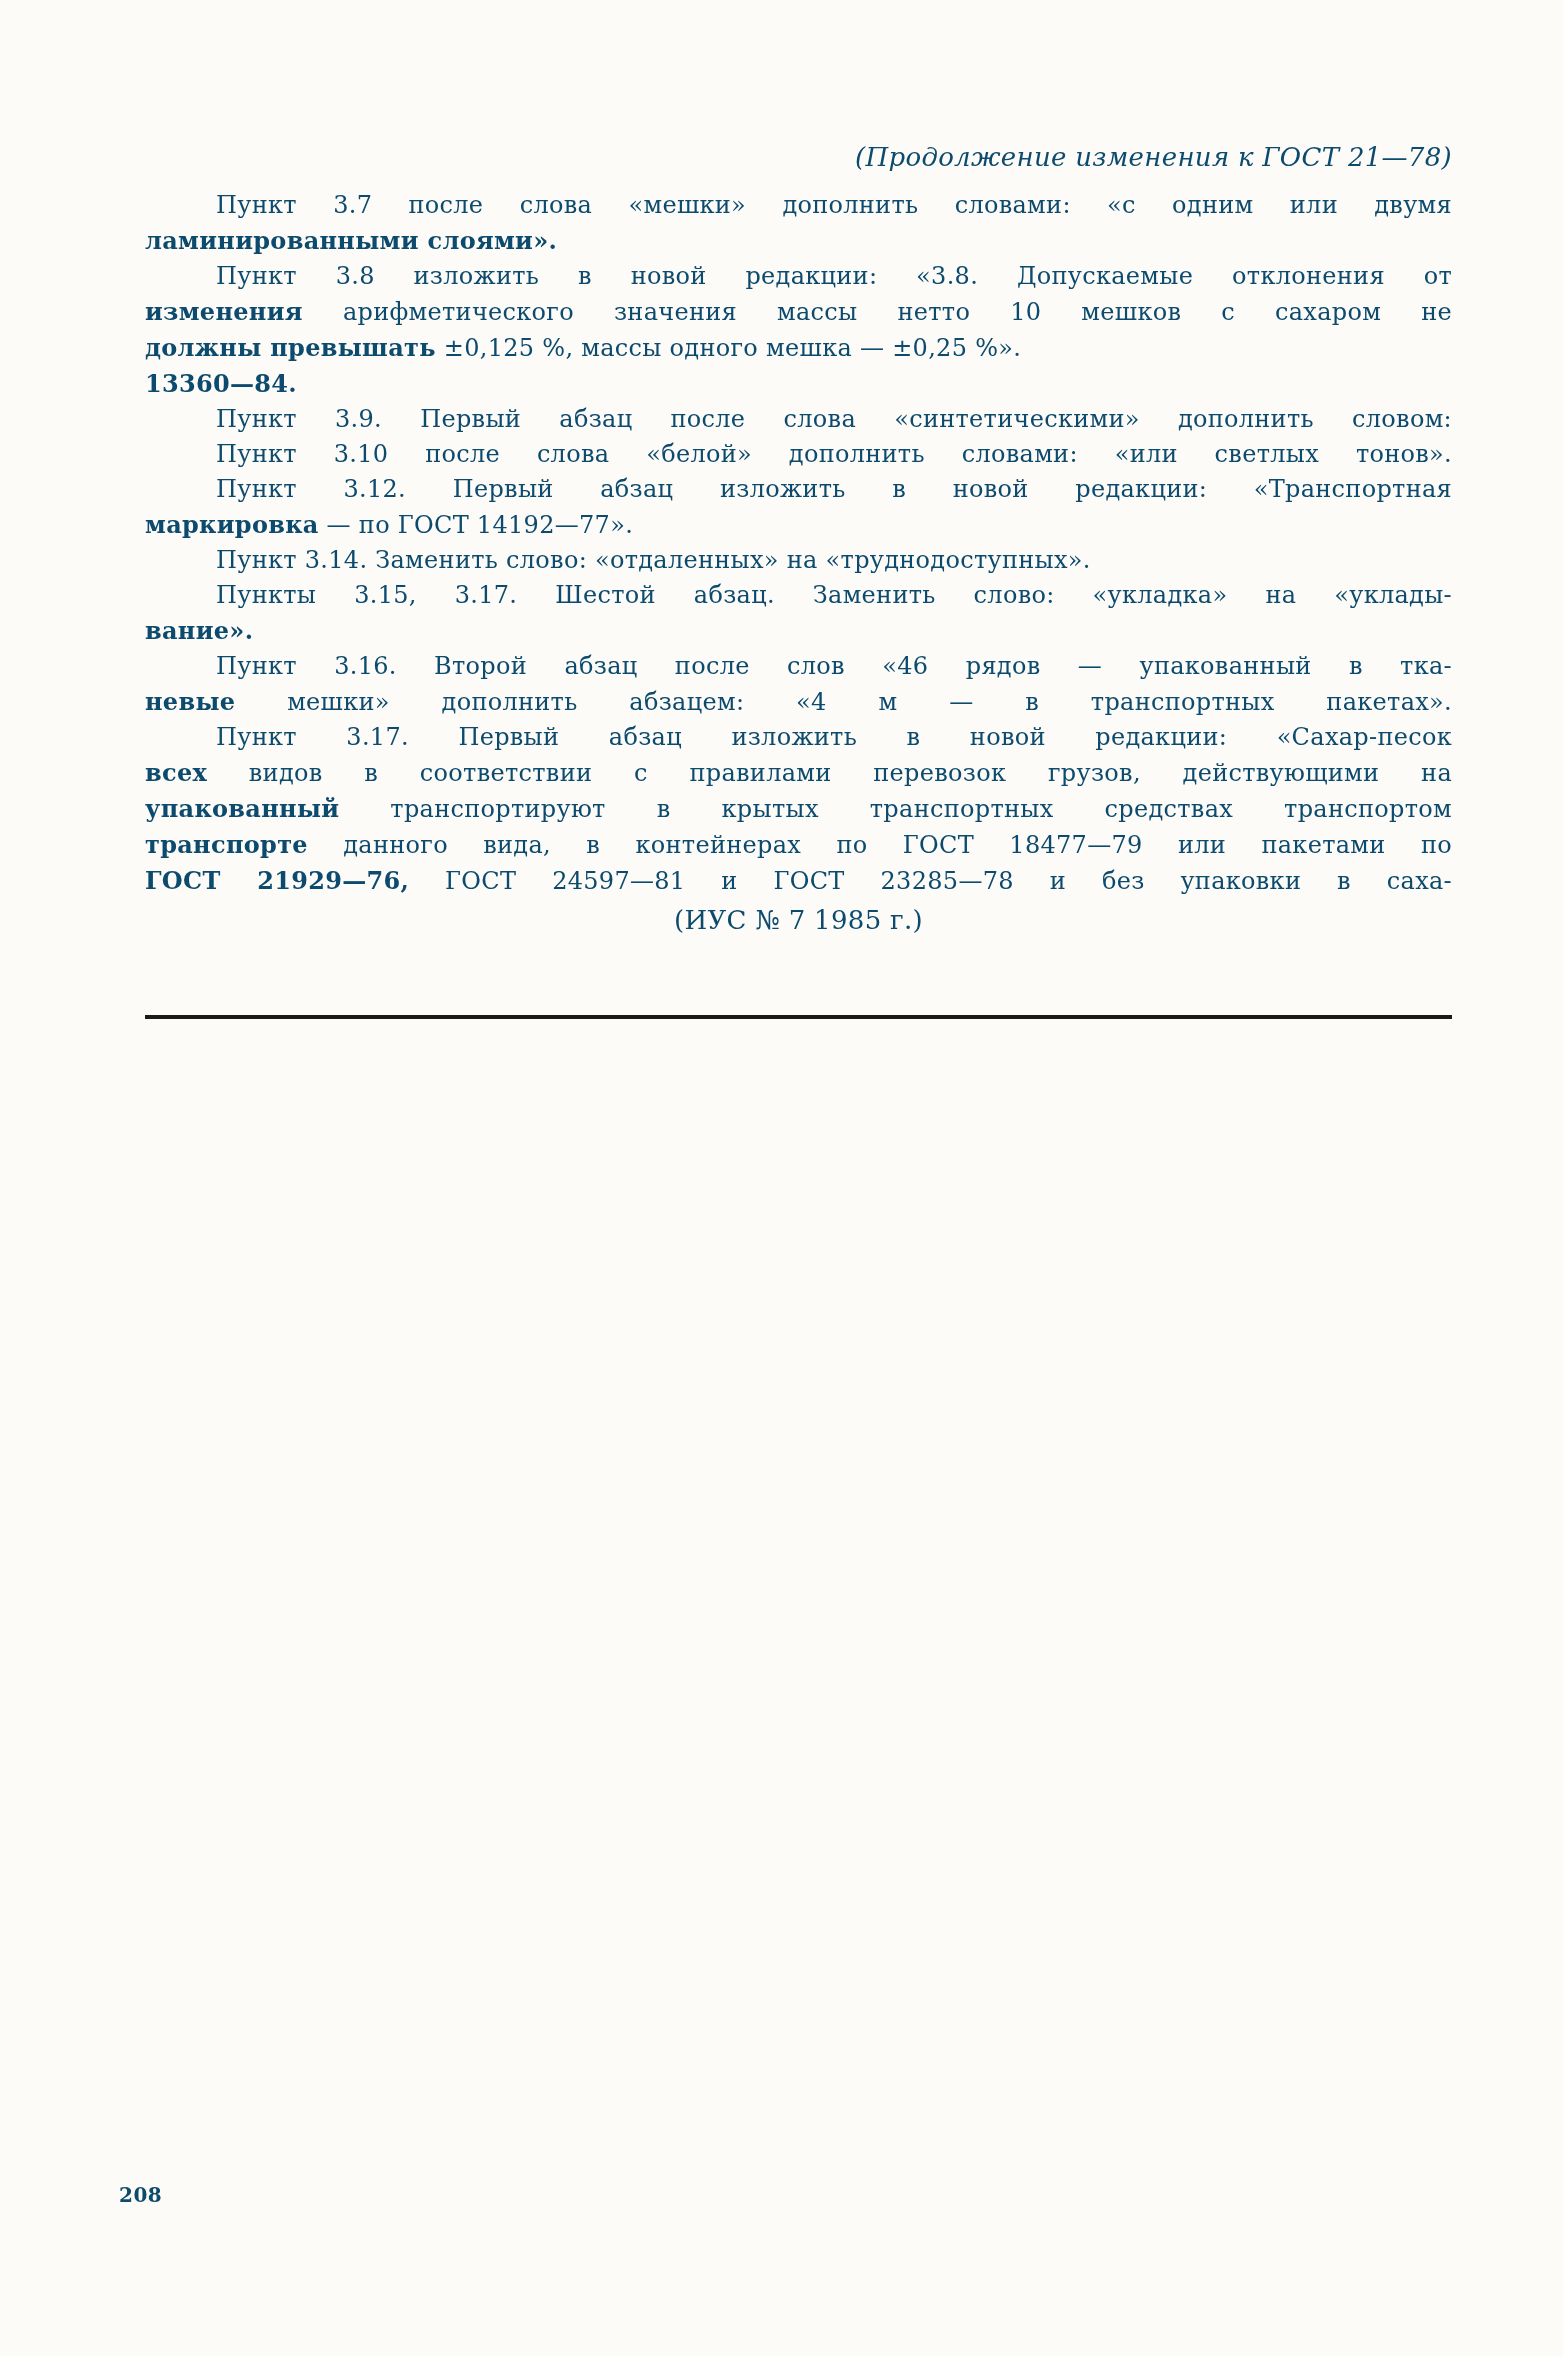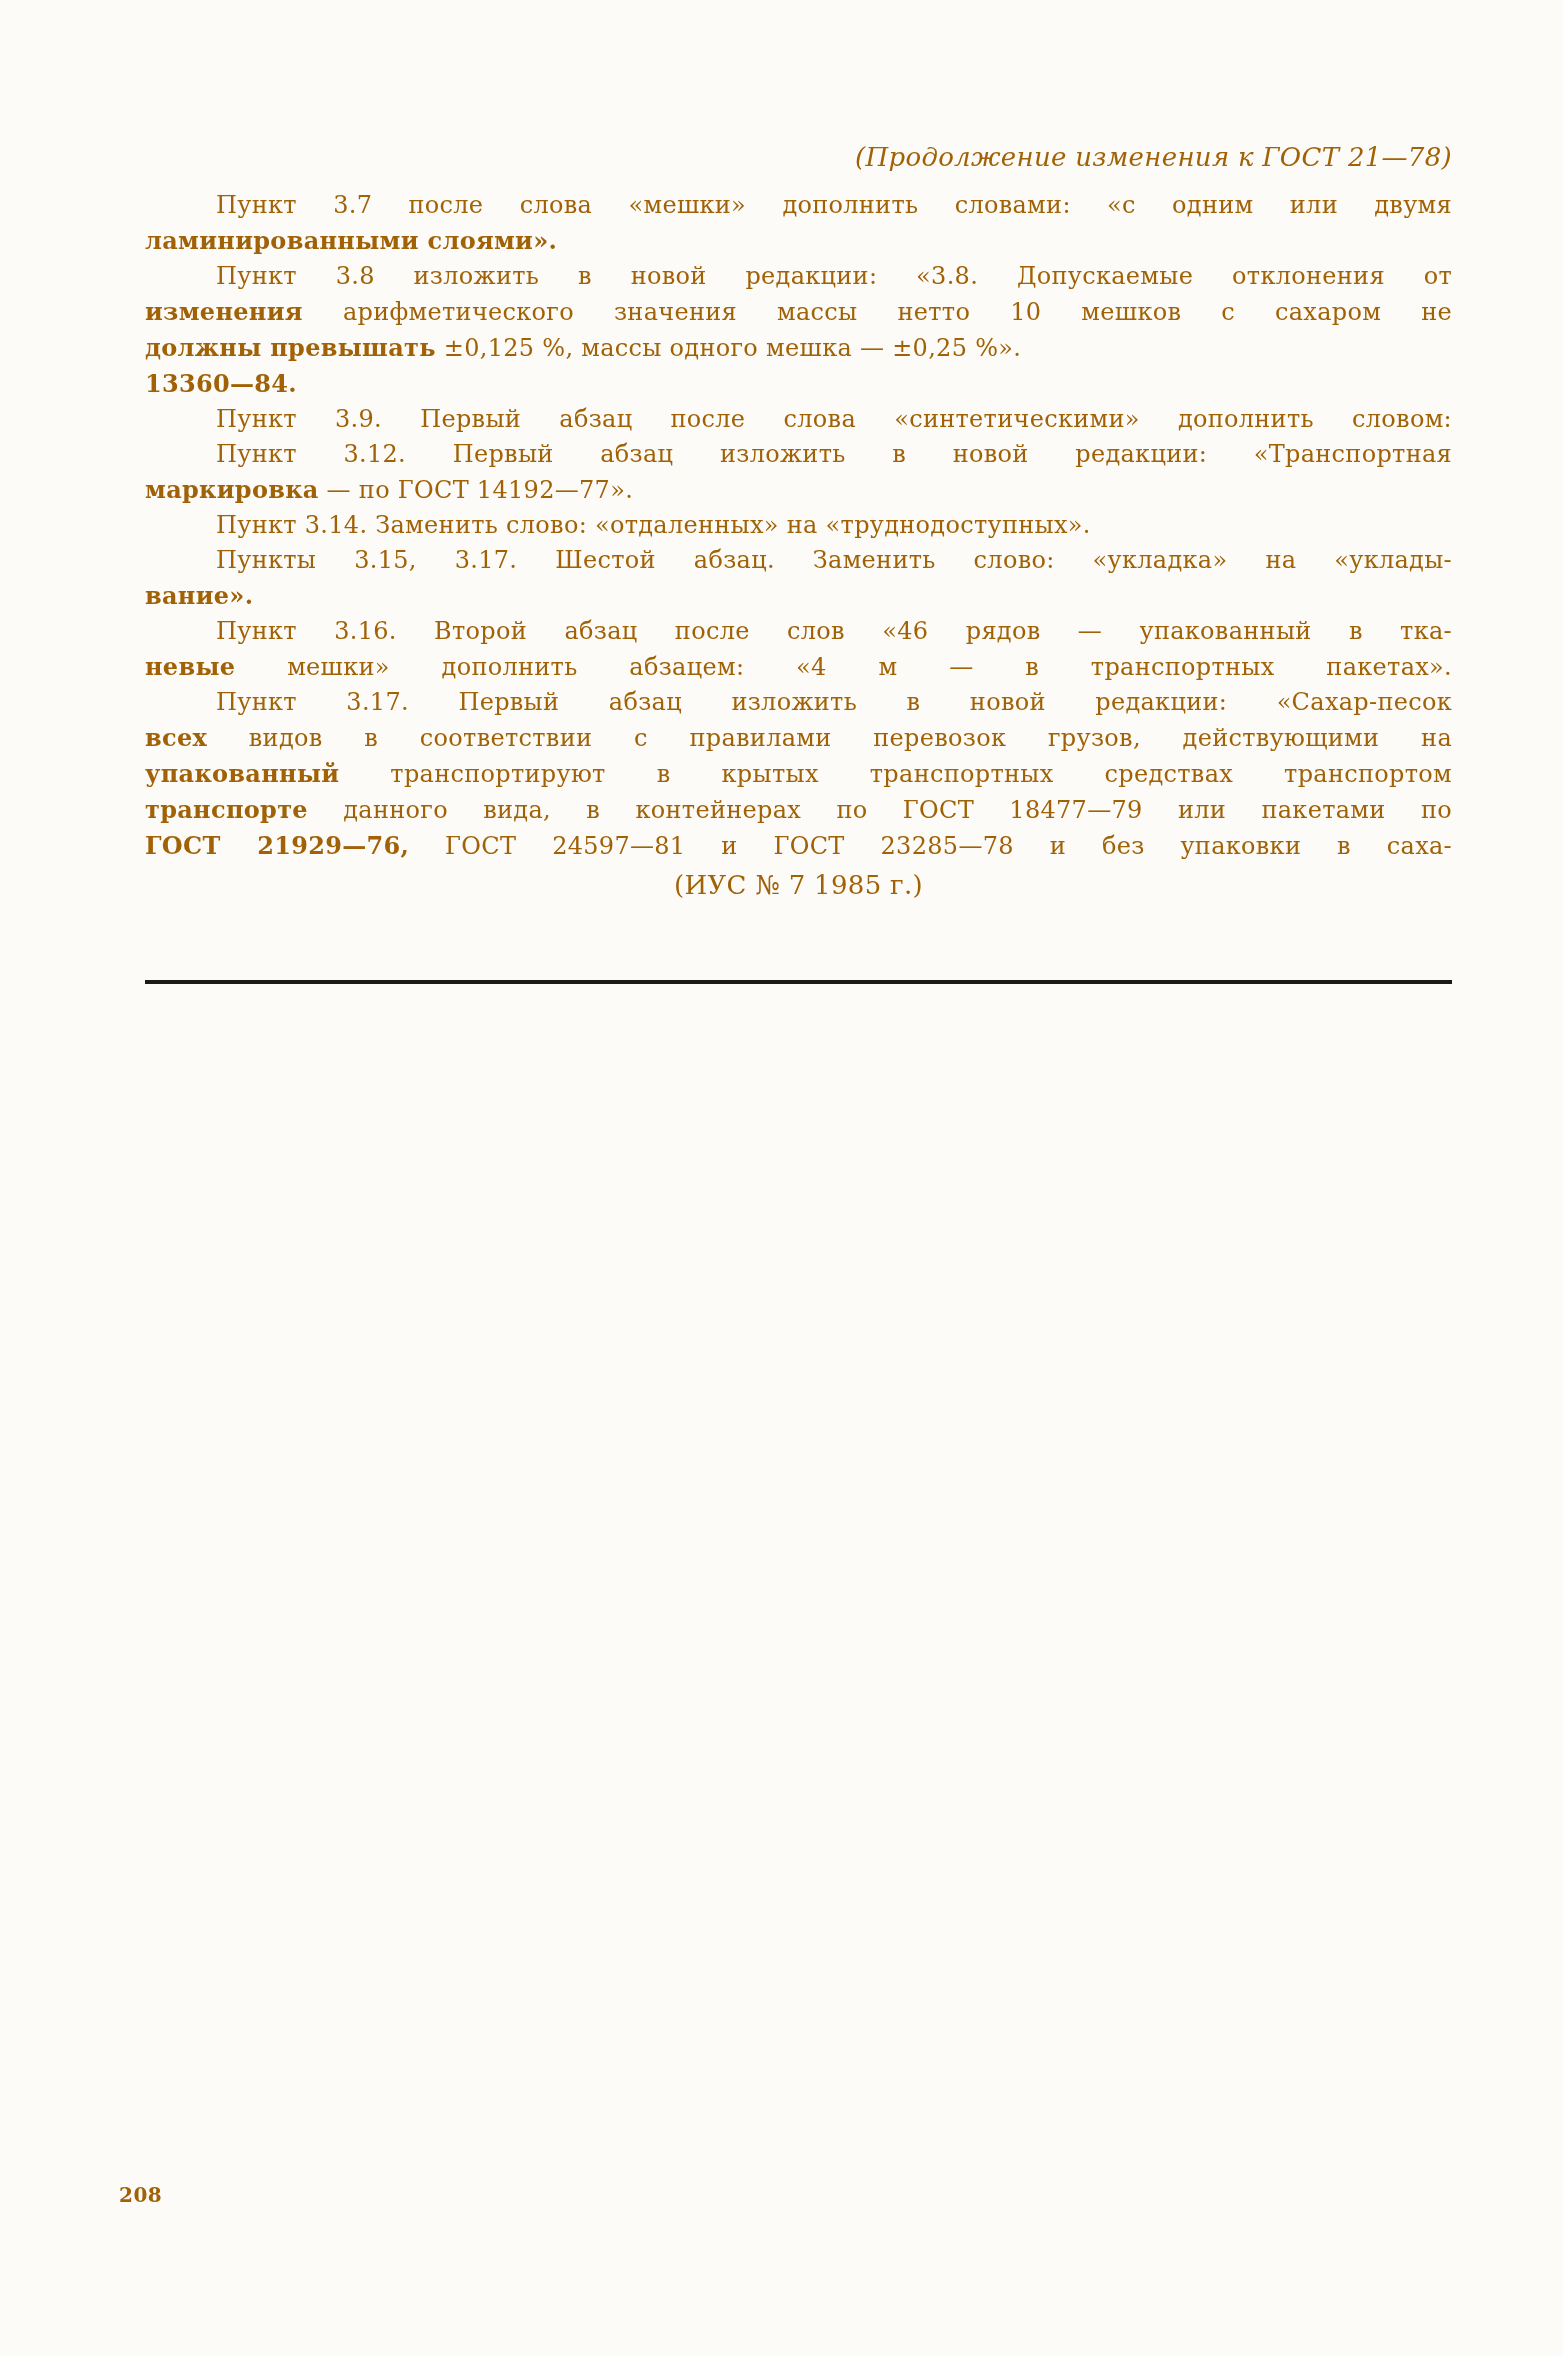--- a/index.html
+++ b/index.html
@@ -11,21 +11,21 @@
     width: 1563px;
     height: 2357px;
     background: #e8e6e1;
     font-family: "DejaVu Serif", "Liberation Serif", serif;
   }
   .paper {
     position: relative;
     width: 1563px;
     height: 2357px;
     background: #fcfbf7;
-    color: #a16207;
+    color: #0c4a6e;
     overflow: hidden;
   }
   .content {
     position: absolute;
     left: 145px;
     top: 140px;
     width: 1307px;
   }
   .header-italic {
     text-align: right;
@@ -91,20 +91,23 @@
           <div class="line"><span class="bold">изменения</span> арифметического значения массы нетто 10 мешков с сахаром не</div>
           <div class="line noju"><span class="bold">должны превышать</span> ±0,125 %, массы одного мешка — ±0,25 %».</div>
         </div>
         <div class="para">
           <div class="line noju"><span class="bold">13360—84.</span></div>
         </div>
         <div class="para">
           <div class="line first">Пункт 3.9. Первый абзац после слова «синтетическими» дополнить словом:</div>
         </div>
         <div class="para">
+          <div class="line first">Пункт 3.10 после слова «белой» дополнить словами: «или светлых тонов».</div>
+        </div>
+        <div class="para">
           <div class="line first">Пункт 3.12. Первый абзац изложить в новой    редакции: «Транспортная</div>
           <div class="line noju"><span class="bold">маркировка</span> — по ГОСТ 14192—77».</div>
         </div>
         <div class="para">
           <div class="line first noju">Пункт 3.14. Заменить слово: «отдаленных» на «труднодоступных».</div>
         </div>
         <div class="para">
           <div class="line first">Пункты 3.15, 3.17. Шестой абзац. Заменить слово: «укладка» на «уклады-</div>
           <div class="line noju"><span class="bold">вание».</span></div>
         </div>

